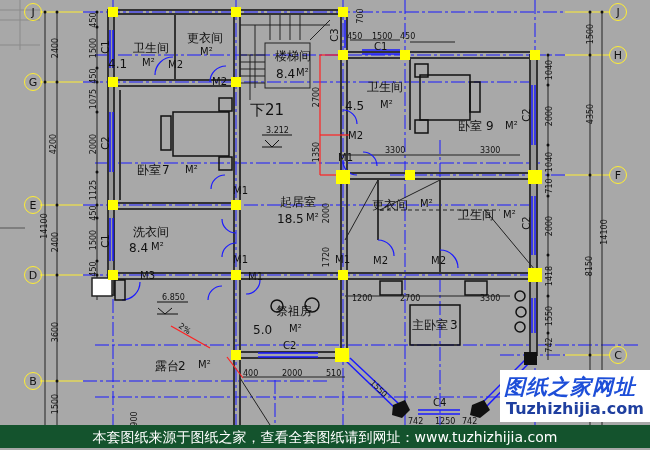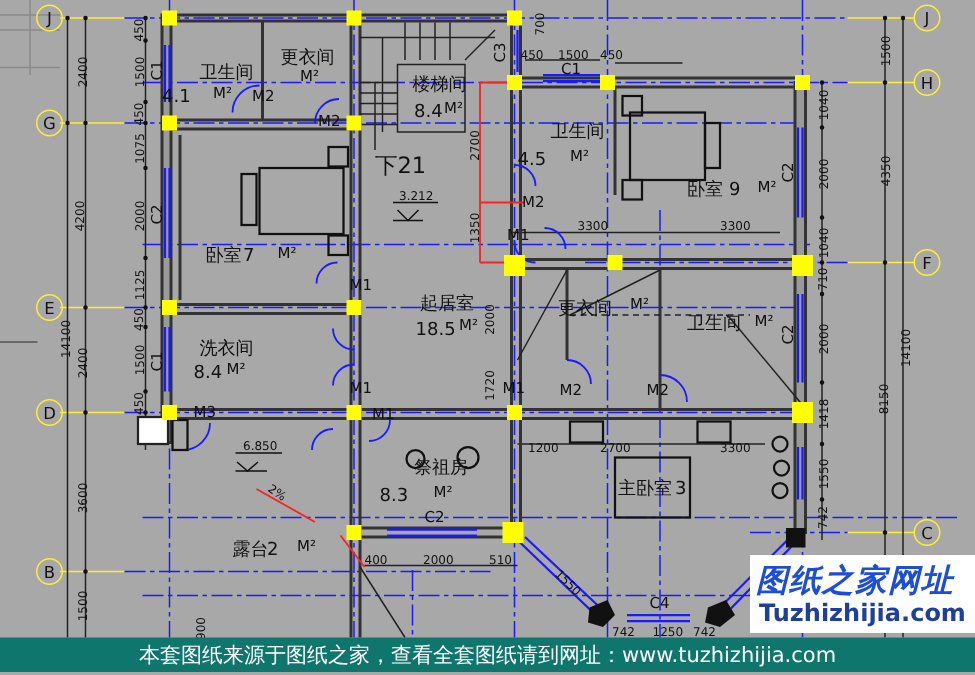--- a/index.html
+++ b/index.html
@@ -5,21 +5,21 @@
   html,body{margin:0;padding:0;}
   body{width:650px;height:450px;background:#a8a8a8;position:relative;overflow:hidden;font-family:"DejaVu Sans",sans-serif;}
   #plan{position:absolute;left:0;top:0;width:650px;height:450px;}
   .lbl{position:absolute;color:#111;font-size:12px;white-space:nowrap;line-height:1;}
   .lbl.sm{font-size:10px;}
   .lbl.xs{font-size:8px;}
   .lbl.vert{transform:rotate(-90deg);transform-origin:center;}
   .axis-bubble{position:absolute;width:18px;height:18px;border:1.5px solid #ffee33;border-radius:50%;color:#111;font-size:11px;text-align:center;line-height:18px;box-sizing:border-box;}
   .col{position:absolute;width:10px;height:10px;background:#ffff00;}
   .col.lg{width:14px;height:14px;}
-  #footer{position:absolute;left:0;top:425px;width:650px;height:23px;background:#0f766e;color:#fff;font-size:14px;line-height:25px;text-align:center;}
+  #footer{position:absolute;left:0;top:425px;width:650px;height:23px;background:#14532d;color:#fff;font-size:14px;line-height:25px;text-align:center;}
   #watermark{position:absolute;left:500px;top:370px;width:150px;height:52px;background:#fff;}
   #wm-cn{position:absolute;left:4px;top:3px;font-size:21px;font-weight:bold;color:#1d4ed8;letter-spacing:1px;font-style:italic;}
   #wm-en{position:absolute;left:6px;top:29px;font-size:16px;font-weight:bold;color:#1f3f9f;text-align:right;}
 </style>
 </head>
 <body>
 
 <svg id="plan" width="650" height="450" viewBox="0 0 650 450" xmlns="http://www.w3.org/2000/svg">
 
   <g stroke="#8a8a8a" stroke-width="1">
@@ -308,21 +308,21 @@
 <span class="lbl" style="left:277px;top:213px;">18.5</span>
 <span class="lbl sm" style="left:306px;top:213px;">M²</span>
 <span class="lbl" style="left:372px;top:199px;">更衣间</span>
 <span class="lbl sm" style="left:420px;top:199px;">M²</span>
 <span class="lbl" style="left:458px;top:209px;">卫生间</span>
 <span class="lbl sm" style="left:503px;top:210px;">M²</span>
 <span class="lbl" style="left:133px;top:226px;">洗衣间</span>
 <span class="lbl" style="left:129px;top:242px;">8.4</span>
 <span class="lbl sm" style="left:151px;top:242px;">M²</span>
 <span class="lbl" style="left:276px;top:305px;">祭祖房</span>
-<span class="lbl" style="left:253px;top:324px;">8.3</span>
+<span class="lbl" style="left:253px;top:324px;">5.0</span>
 <span class="lbl sm" style="left:289px;top:324px;">M²</span>
 <span class="lbl" style="left:412px;top:319px;">主卧室</span>
 <span class="lbl" style="left:450px;top:319px;">3</span>
 <span class="lbl" style="left:155px;top:360px;">露台</span>
 <span class="lbl" style="left:178px;top:360px;">2</span>
 <span class="lbl sm" style="left:198px;top:360px;">M²</span>
 
 <span class="lbl" style="left:250px;top:103px;font-size:15px;">下21</span>
 <span class="lbl xs" style="left:266px;top:127px;">3.212</span>
 <span class="lbl xs" style="left:162px;top:294px;">6.850</span>
@@ -331,21 +331,21 @@
 <span class="lbl sm" style="left:168px;top:60px;">M2</span>
 <span class="lbl sm" style="left:212px;top:77px;">M2</span>
 <span class="lbl sm" style="left:348px;top:131px;">M2</span>
 <span class="lbl sm" style="left:338px;top:153px;">M1</span>
 <span class="lbl sm" style="left:233px;top:186px;">M1</span>
 <span class="lbl sm" style="left:233px;top:255px;">M1</span>
 <span class="lbl sm" style="left:248px;top:272px;">M1</span>
 <span class="lbl sm" style="left:335px;top:255px;">M1</span>
 <span class="lbl sm" style="left:373px;top:256px;">M2</span>
 <span class="lbl sm" style="left:431px;top:256px;">M2</span>
-<span class="lbl sm" style="left:129px;top:271px;">M3</span>
+<span class="lbl sm" style="left:140px;top:271px;">M3</span>
 
 <span class="lbl sm vert" style="left:99px;top:42px;">C1</span>
 <span class="lbl sm vert" style="left:99px;top:138px;">C2</span>
 <span class="lbl sm vert" style="left:99px;top:236px;">C1</span>
 <span class="lbl sm vert" style="left:328px;top:30px;">C3</span>
 <span class="lbl sm" style="left:374px;top:42px;">C1</span>
 <span class="lbl sm vert" style="left:520px;top:110px;">C2</span>
 <span class="lbl sm vert" style="left:520px;top:218px;">C2</span>
 <span class="lbl sm" style="left:283px;top:341px;">C2</span>
 <span class="lbl sm" style="left:433px;top:398px;">C4</span>

